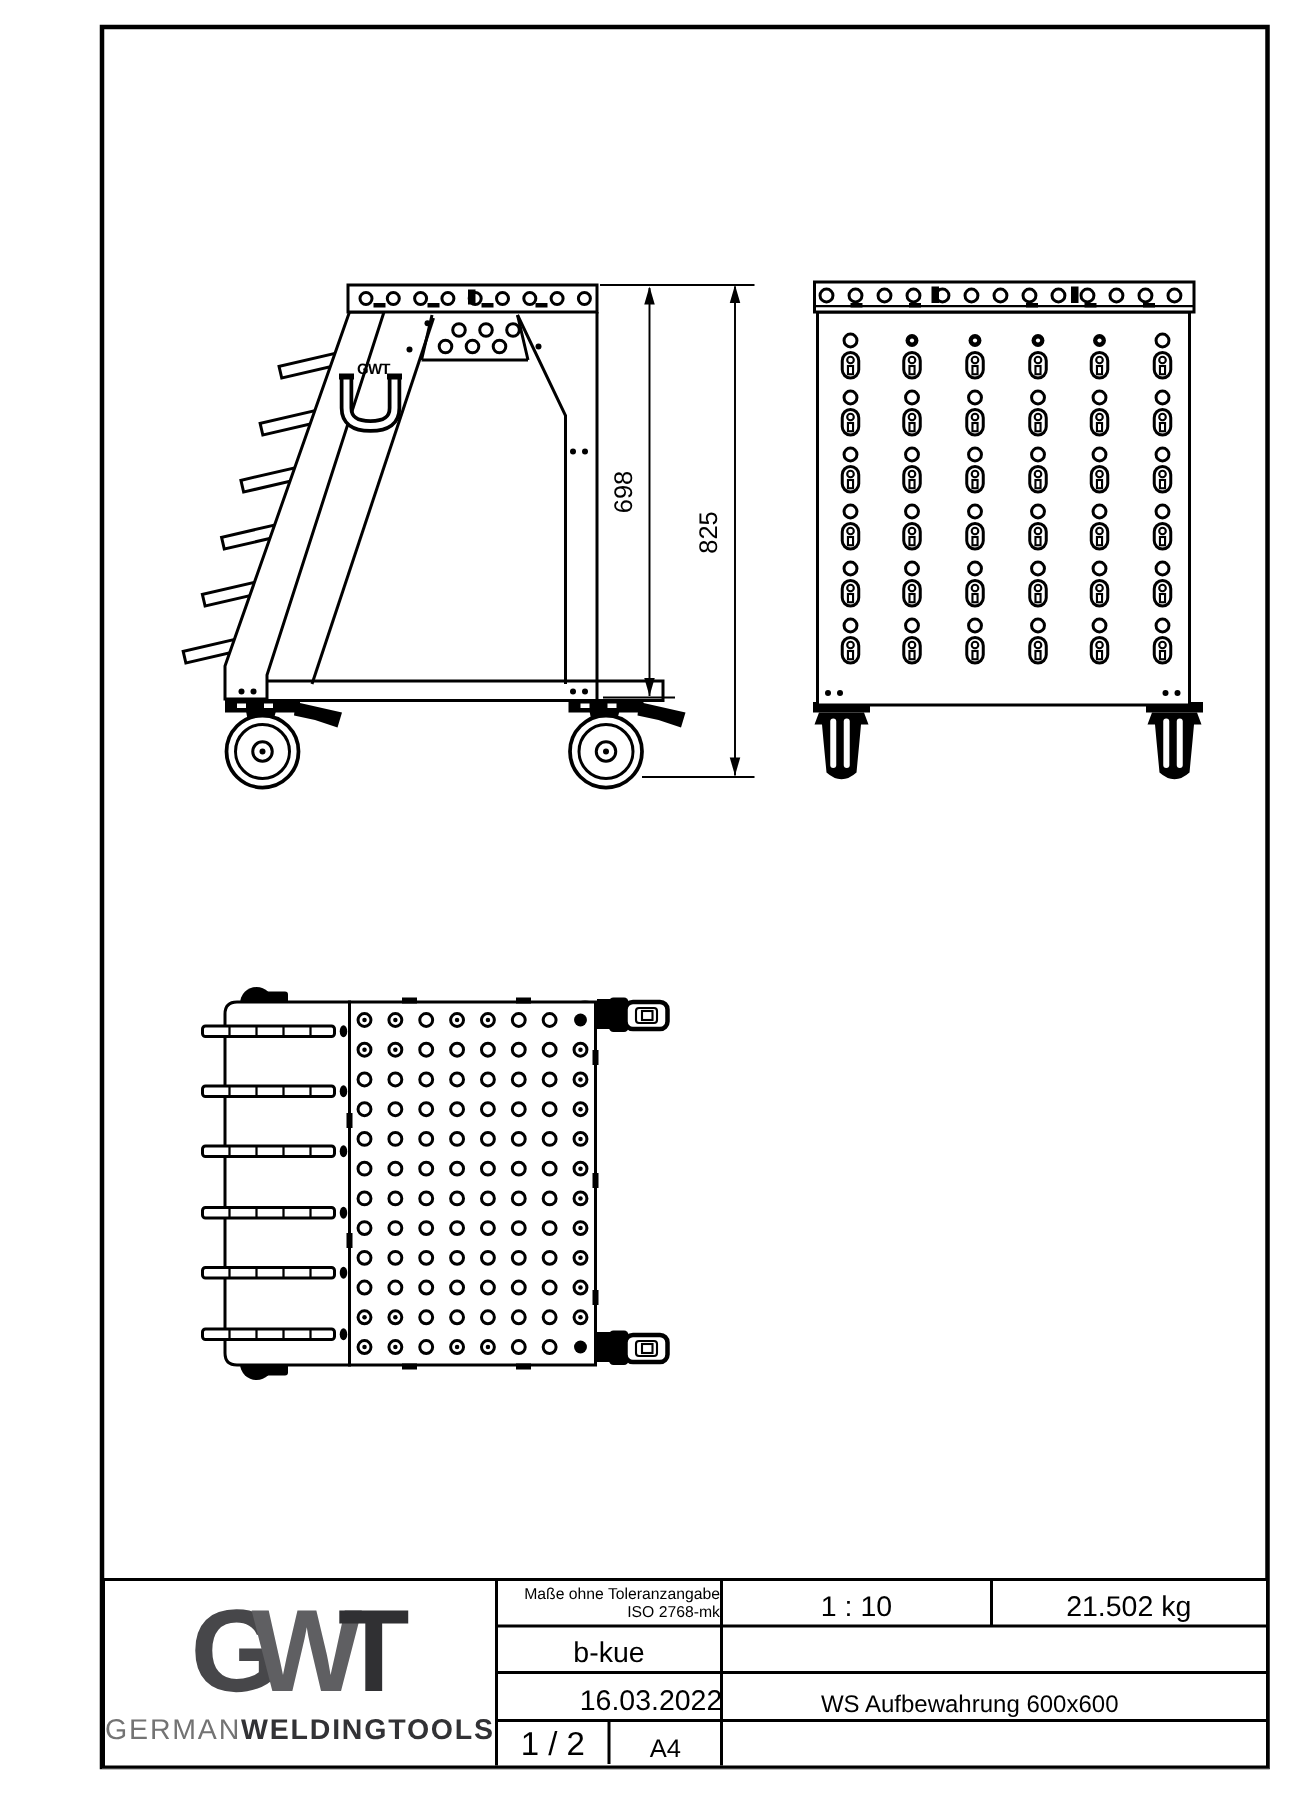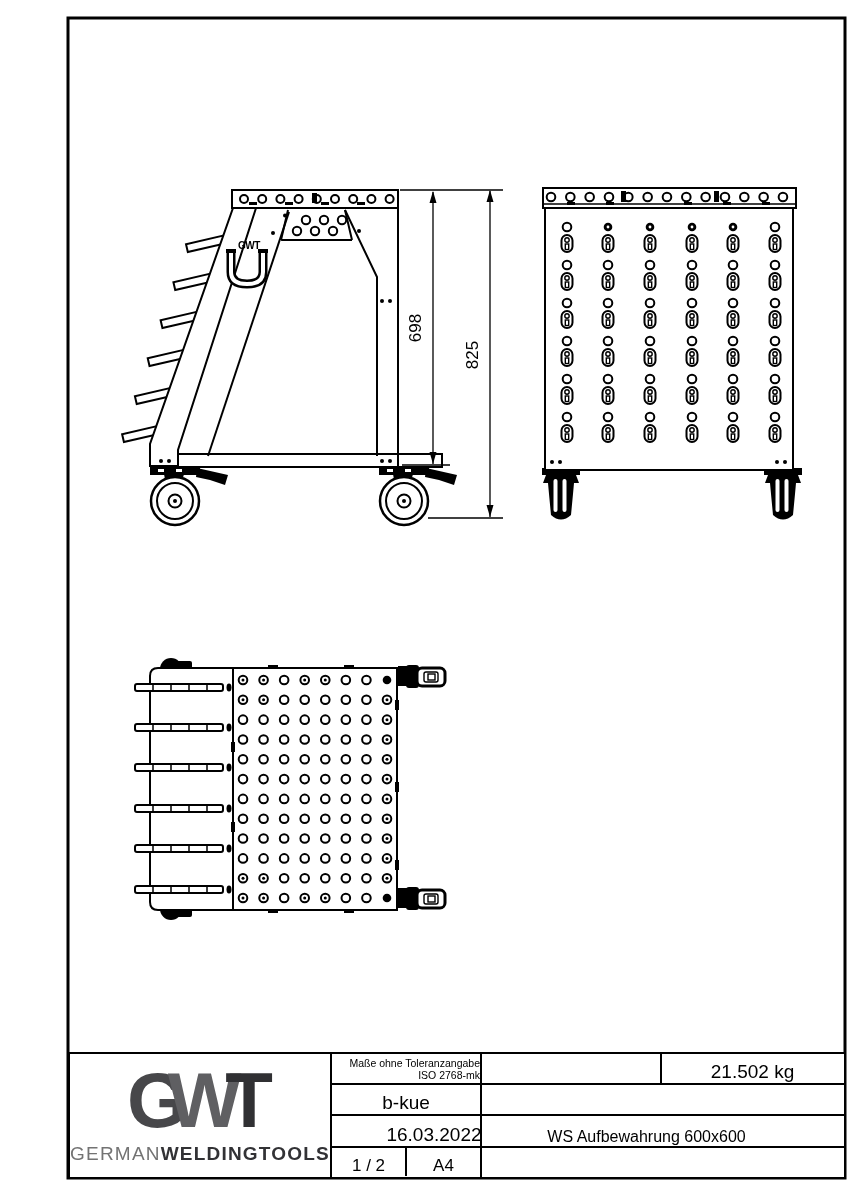--- a/index.html
+++ b/index.html
@@ -26,21 +26,21 @@
   .tb .h2l{position:absolute;left:260px;top:60px;right:0;height:2px;background:#000;}
   .tb .h3{position:absolute;left:260px;top:92px;right:0;height:2px;background:#000;}
   .cell{position:absolute;display:flex;align-items:flex-end;justify-content:center;color:#000;}
   .c-tol{left:262px;top:0;width:148px;height:29px;flex-direction:column;font-size:10.5px;line-height:12px;text-align:center;}
   .c-scale{left:412px;top:0;width:178px;height:29px;font-size:19px;}
   .c-weight{left:592px;top:0;width:181px;height:29px;font-size:19px;}
   .c-creator{left:262px;top:31px;width:148px;height:29px;font-size:19px;}
   .c-empty{left:412px;top:31px;width:361px;height:29px;}
   .c-date{left:262px;top:62px;width:148px;height:30px;font-size:19px;padding-left:28px;}
   .c-title{left:396px;top:62px;width:361px;height:30px;font-size:16px;}
-  .c-sheet{left:262px;top:94px;width:73px;height:28px;font-size:17px;}
+  .c-sheet{left:262px;top:94px;width:73px;height:28px;font-size:22px;}
   .c-format{left:337px;top:94px;width:73px;height:28px;font-size:17px;}
   .c-number{left:412px;top:94px;width:361px;height:28px;font-size:19px;}
   
   .tb-logo{position:absolute;left:0;top:0;width:260px;height:100%;display:flex;flex-direction:column;align-items:center;justify-content:center;}
   .logo-letters{font-weight:bold;font-size:78px;line-height:66px;letter-spacing:0;height:72px;display:flex;align-items:flex-start;}
   .lg{color:#47474a;}
   .lw{color:#5f5f62;margin-left:-20px;}
   .lt{color:#303033;margin-left:-16px;}
   .logo-sub{font-size:19px;letter-spacing:1.2px;margin-top:4px;white-space:nowrap;}
   .sub-light{color:#737373;font-weight:400;}
@@ -574,20 +574,21 @@
   <div class="vC"></div>
   <div class="vD"></div>
   <div class="h1"></div>
   <div class="h2l"></div>
   <div class="h3"></div>
 
   <div class="cell c-tol">
     <span>Maße ohne Toleranzangabe</span>
     <span>ISO 2768-mk</span>
   </div>
+  <div class="cell c-scale">1 : 10</div>
   <div class="cell c-weight">21.502 kg</div>
   <div class="cell c-creator">b-kue</div>
   <div class="cell c-empty"></div>
   <div class="cell c-date">16.03.2022</div>
   <div class="cell c-title">WS Aufbewahrung 600x600</div>
   <div class="cell c-sheet">1 / 2</div>
   <div class="cell c-format">A4</div>
 </div>
 
 </div>

